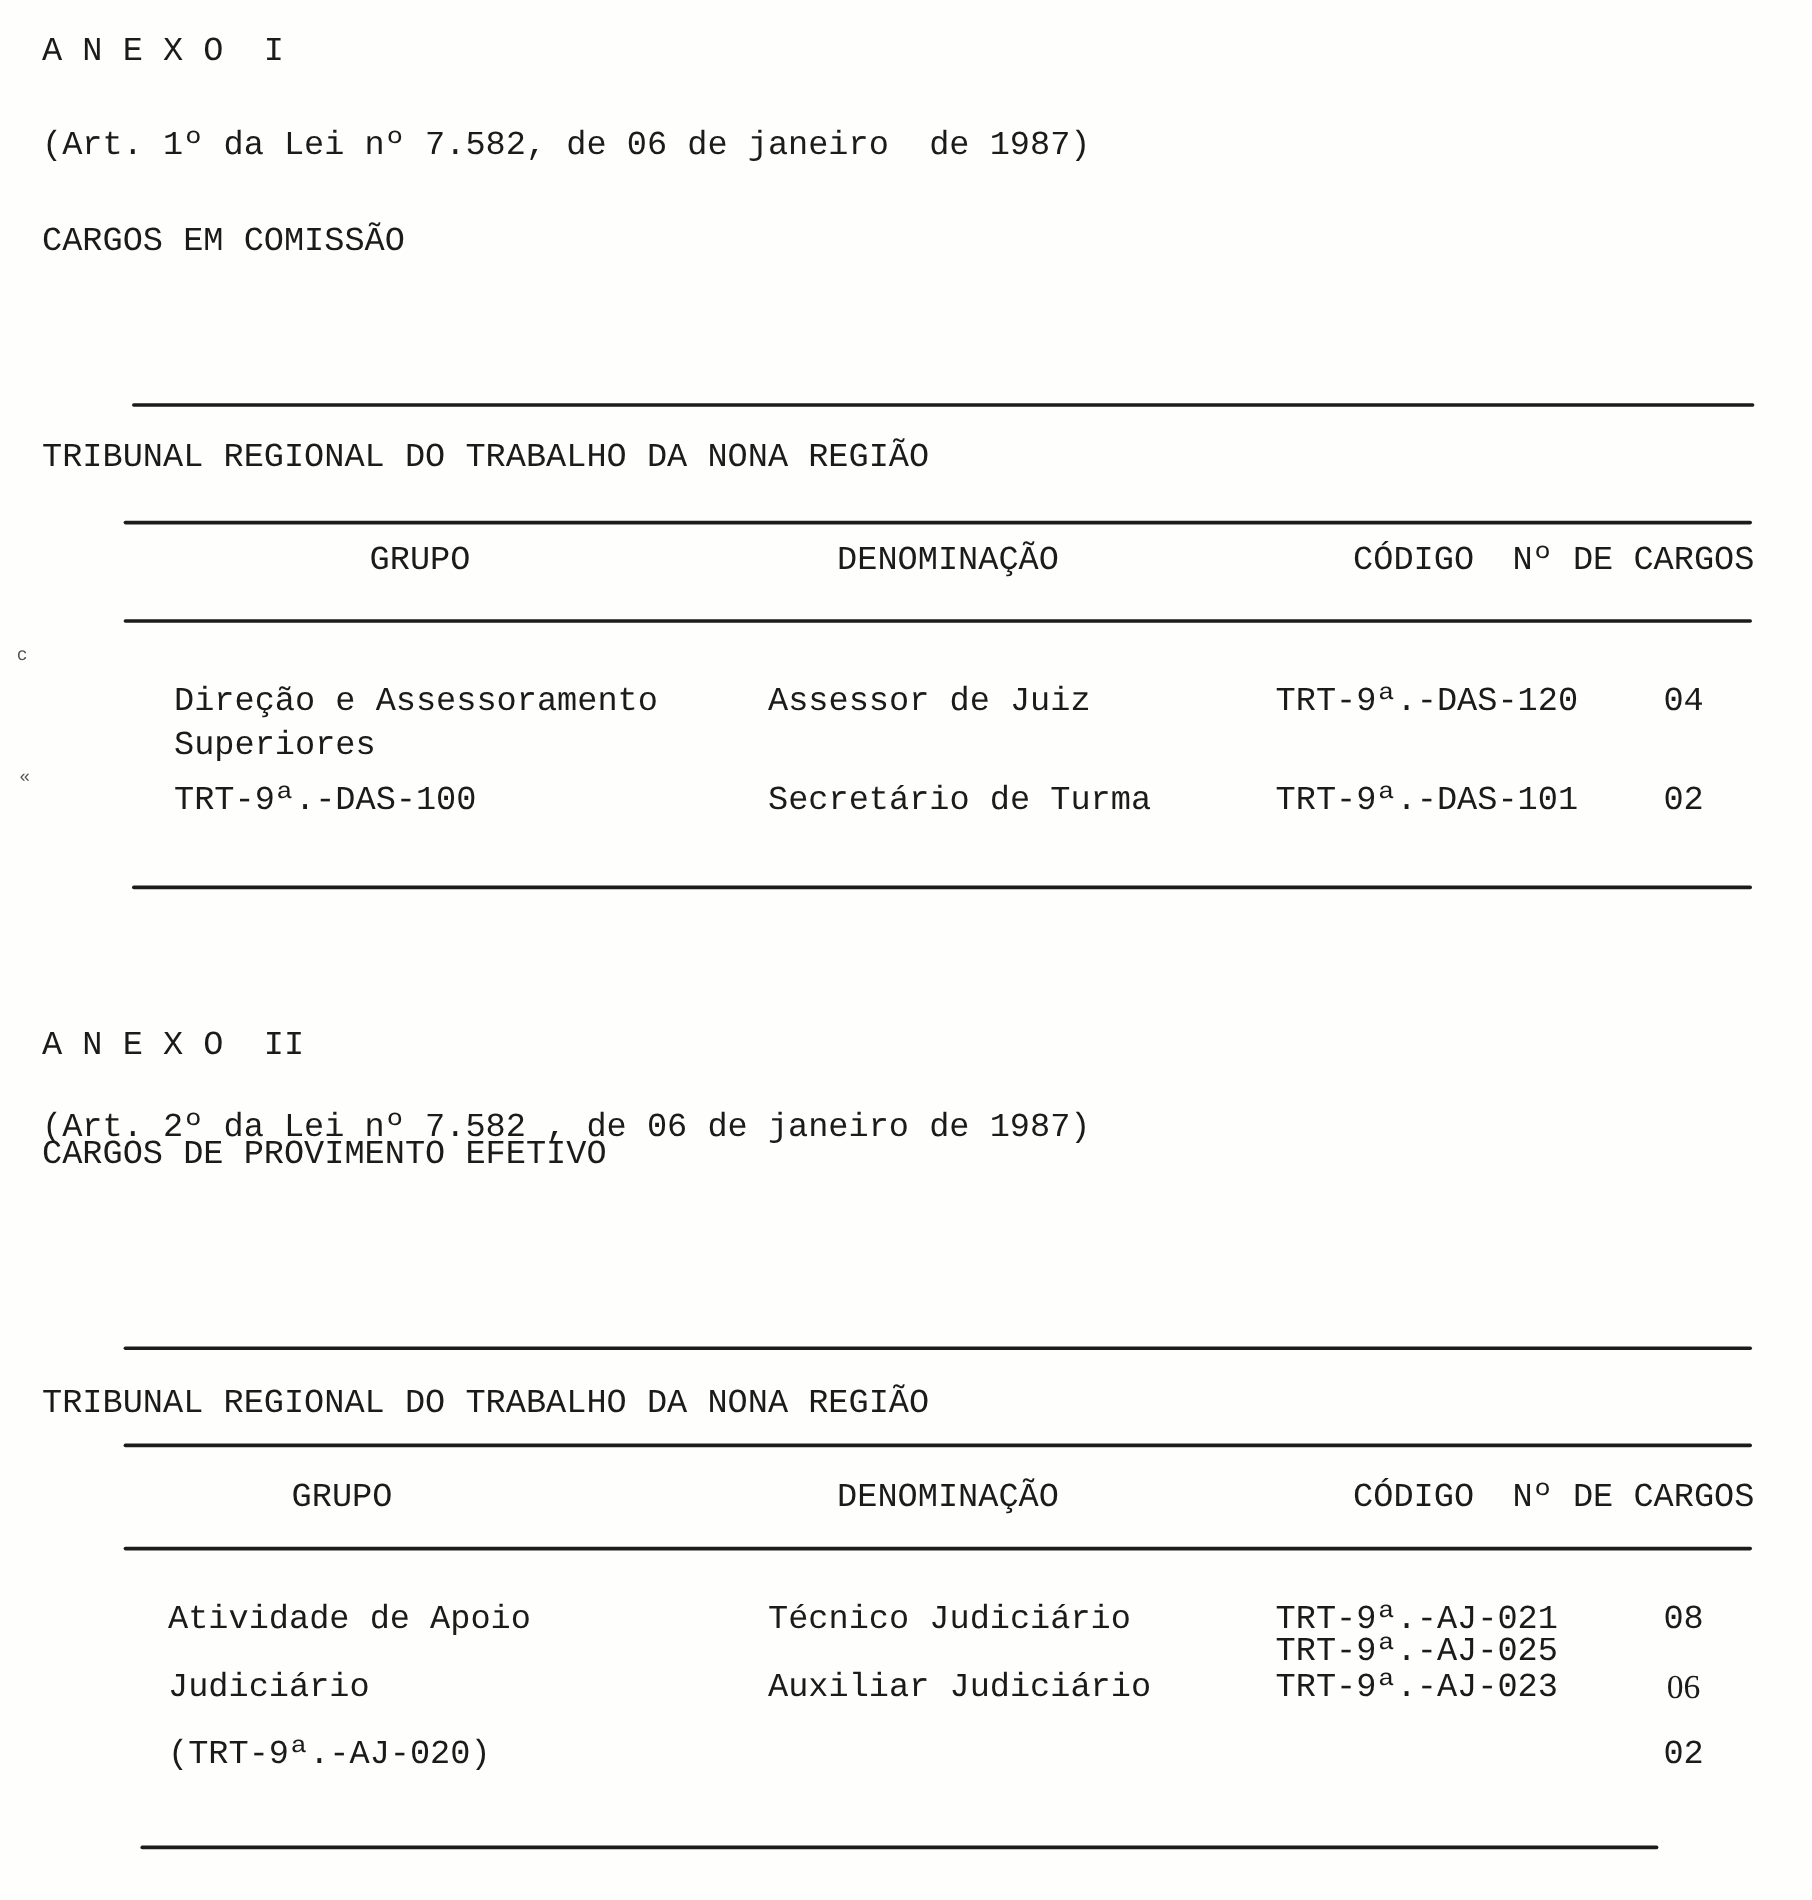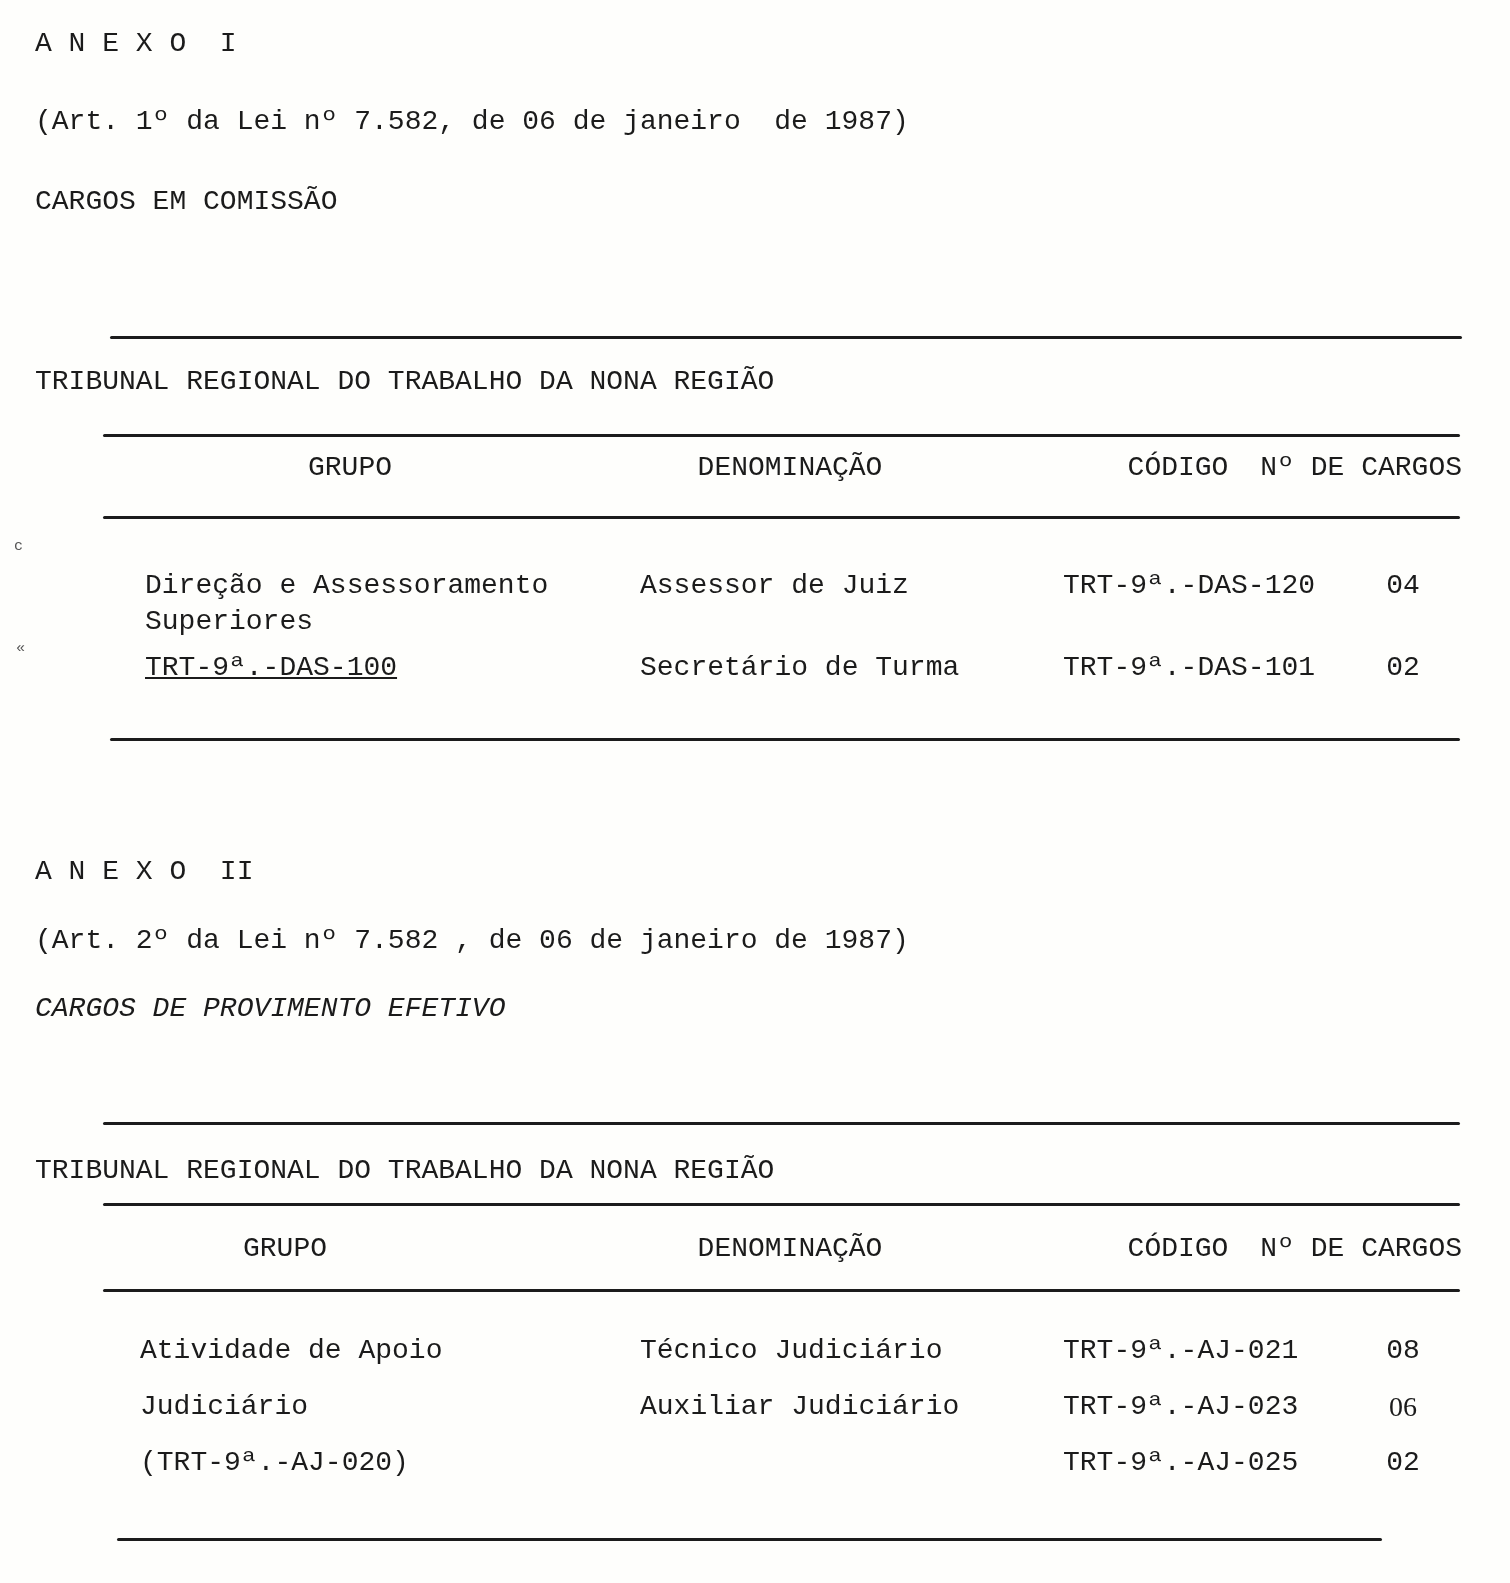--- a/index.html
+++ b/index.html
@@ -61,35 +61,35 @@
 
   <div class="abs boxc" style="top:452px; left:150px; width:400px;">GRUPO</div>
   <div class="abs boxc" style="top:452px; left:640px; width:300px;">DENOMINAÇÃO</div>
   <div class="abs boxc" style="top:452px; left:1063px; width:230px;">CÓDIGO</div>
   <div class="abs" style="top:452px; right:48px; text-align:right;">Nº DE CARGOS</div>
 
   <div class="rule" style="top:516px; left:103px; width:1357px;"></div>
 
   <div class="abs" style="top:570px; left:145px;">Direção e Assessoramento</div>
   <div class="abs" style="top:606px; left:145px;">Superiores</div>
-  <div class="abs" style="top:652px; left:145px;text-decoration:underline;">TRT-9ª.-DAS-100</div>
+  <div class="abs" style="top:652px; left:145px;">TRT-9ª.-DAS-100</div>
 
   <div class="abs" style="top:570px; left:640px;">Assessor de Juiz</div>
   <div class="abs" style="top:570px; left:1063px;">TRT-9ª.-DAS-120</div>
   <div class="abs boxc" style="top:570px; left:1358px; width:90px;">04</div>
 
   <div class="abs" style="top:652px; left:640px;">Secretário de Turma</div>
   <div class="abs" style="top:652px; left:1063px;">TRT-9ª.-DAS-101</div>
   <div class="abs boxc" style="top:652px; left:1358px; width:90px;">02</div>
 
   <div class="rule" style="top:738px; left:110px; width:1350px;"></div>
 
   <div class="abs center" style="top:856px;">A N E X O  II</div>
   <div class="abs center" style="top:925px;">(Art. 2º da Lei nº 7.582 , de 06 de janeiro de 1987)</div>
-  <div class="abs center" style="top:993px;font-style:italic;">CARGOS DE PROVIMENTO EFETIVO</div>
+  <div class="abs center" style="top:947px;">CARGOS DE PROVIMENTO EFETIVO</div>
 
   <div class="rule" style="top:1122px; left:103px; width:1357px;"></div>
 
   <div class="abs center" style="top:1155px;">TRIBUNAL REGIONAL DO TRABALHO DA NONA REGIÃO</div>
 
   <div class="rule" style="top:1203px; left:103px; width:1357px;"></div>
 
   <div class="abs boxc" style="top:1233px; left:125px; width:320px;">GRUPO</div>
   <div class="abs boxc" style="top:1233px; left:640px; width:300px;">DENOMINAÇÃO</div>
   <div class="abs boxc" style="top:1233px; left:1063px; width:230px;">CÓDIGO</div>
@@ -101,18 +101,18 @@
   <div class="abs" style="top:1335px; left:640px;">Técnico Judiciário</div>
   <div class="abs" style="top:1335px; left:1063px;">TRT-9ª.-AJ-021</div>
   <div class="abs boxc" style="top:1335px; left:1358px; width:90px;">08</div>
 
   <div class="abs" style="top:1391px; left:140px;">Judiciário</div>
   <div class="abs" style="top:1391px; left:640px;">Auxiliar Judiciário</div>
   <div class="abs" style="top:1391px; left:1063px;">TRT-9ª.-AJ-023</div>
   <div class="abs boxc" style="top:1391px; left:1358px; width:90px;font-family:Liberation Serif, serif;">06</div>
 
   <div class="abs" style="top:1447px; left:140px;">(TRT-9ª.-AJ-020)</div>
-  <div class="abs" style="top:1447px; left:1063px;text-align:right;">TRT-9ª.-AJ-025</div>
+  <div class="abs" style="top:1361px; left:1063px;text-align:right;">TRT-9ª.-AJ-025</div>
   <div class="abs boxc" style="top:1447px; left:1358px; width:90px;">02</div>
 
   <div class="rule" style="top:1538px; left:117px; width:1265px;"></div>
 
 </div>
 
 </body></html>

